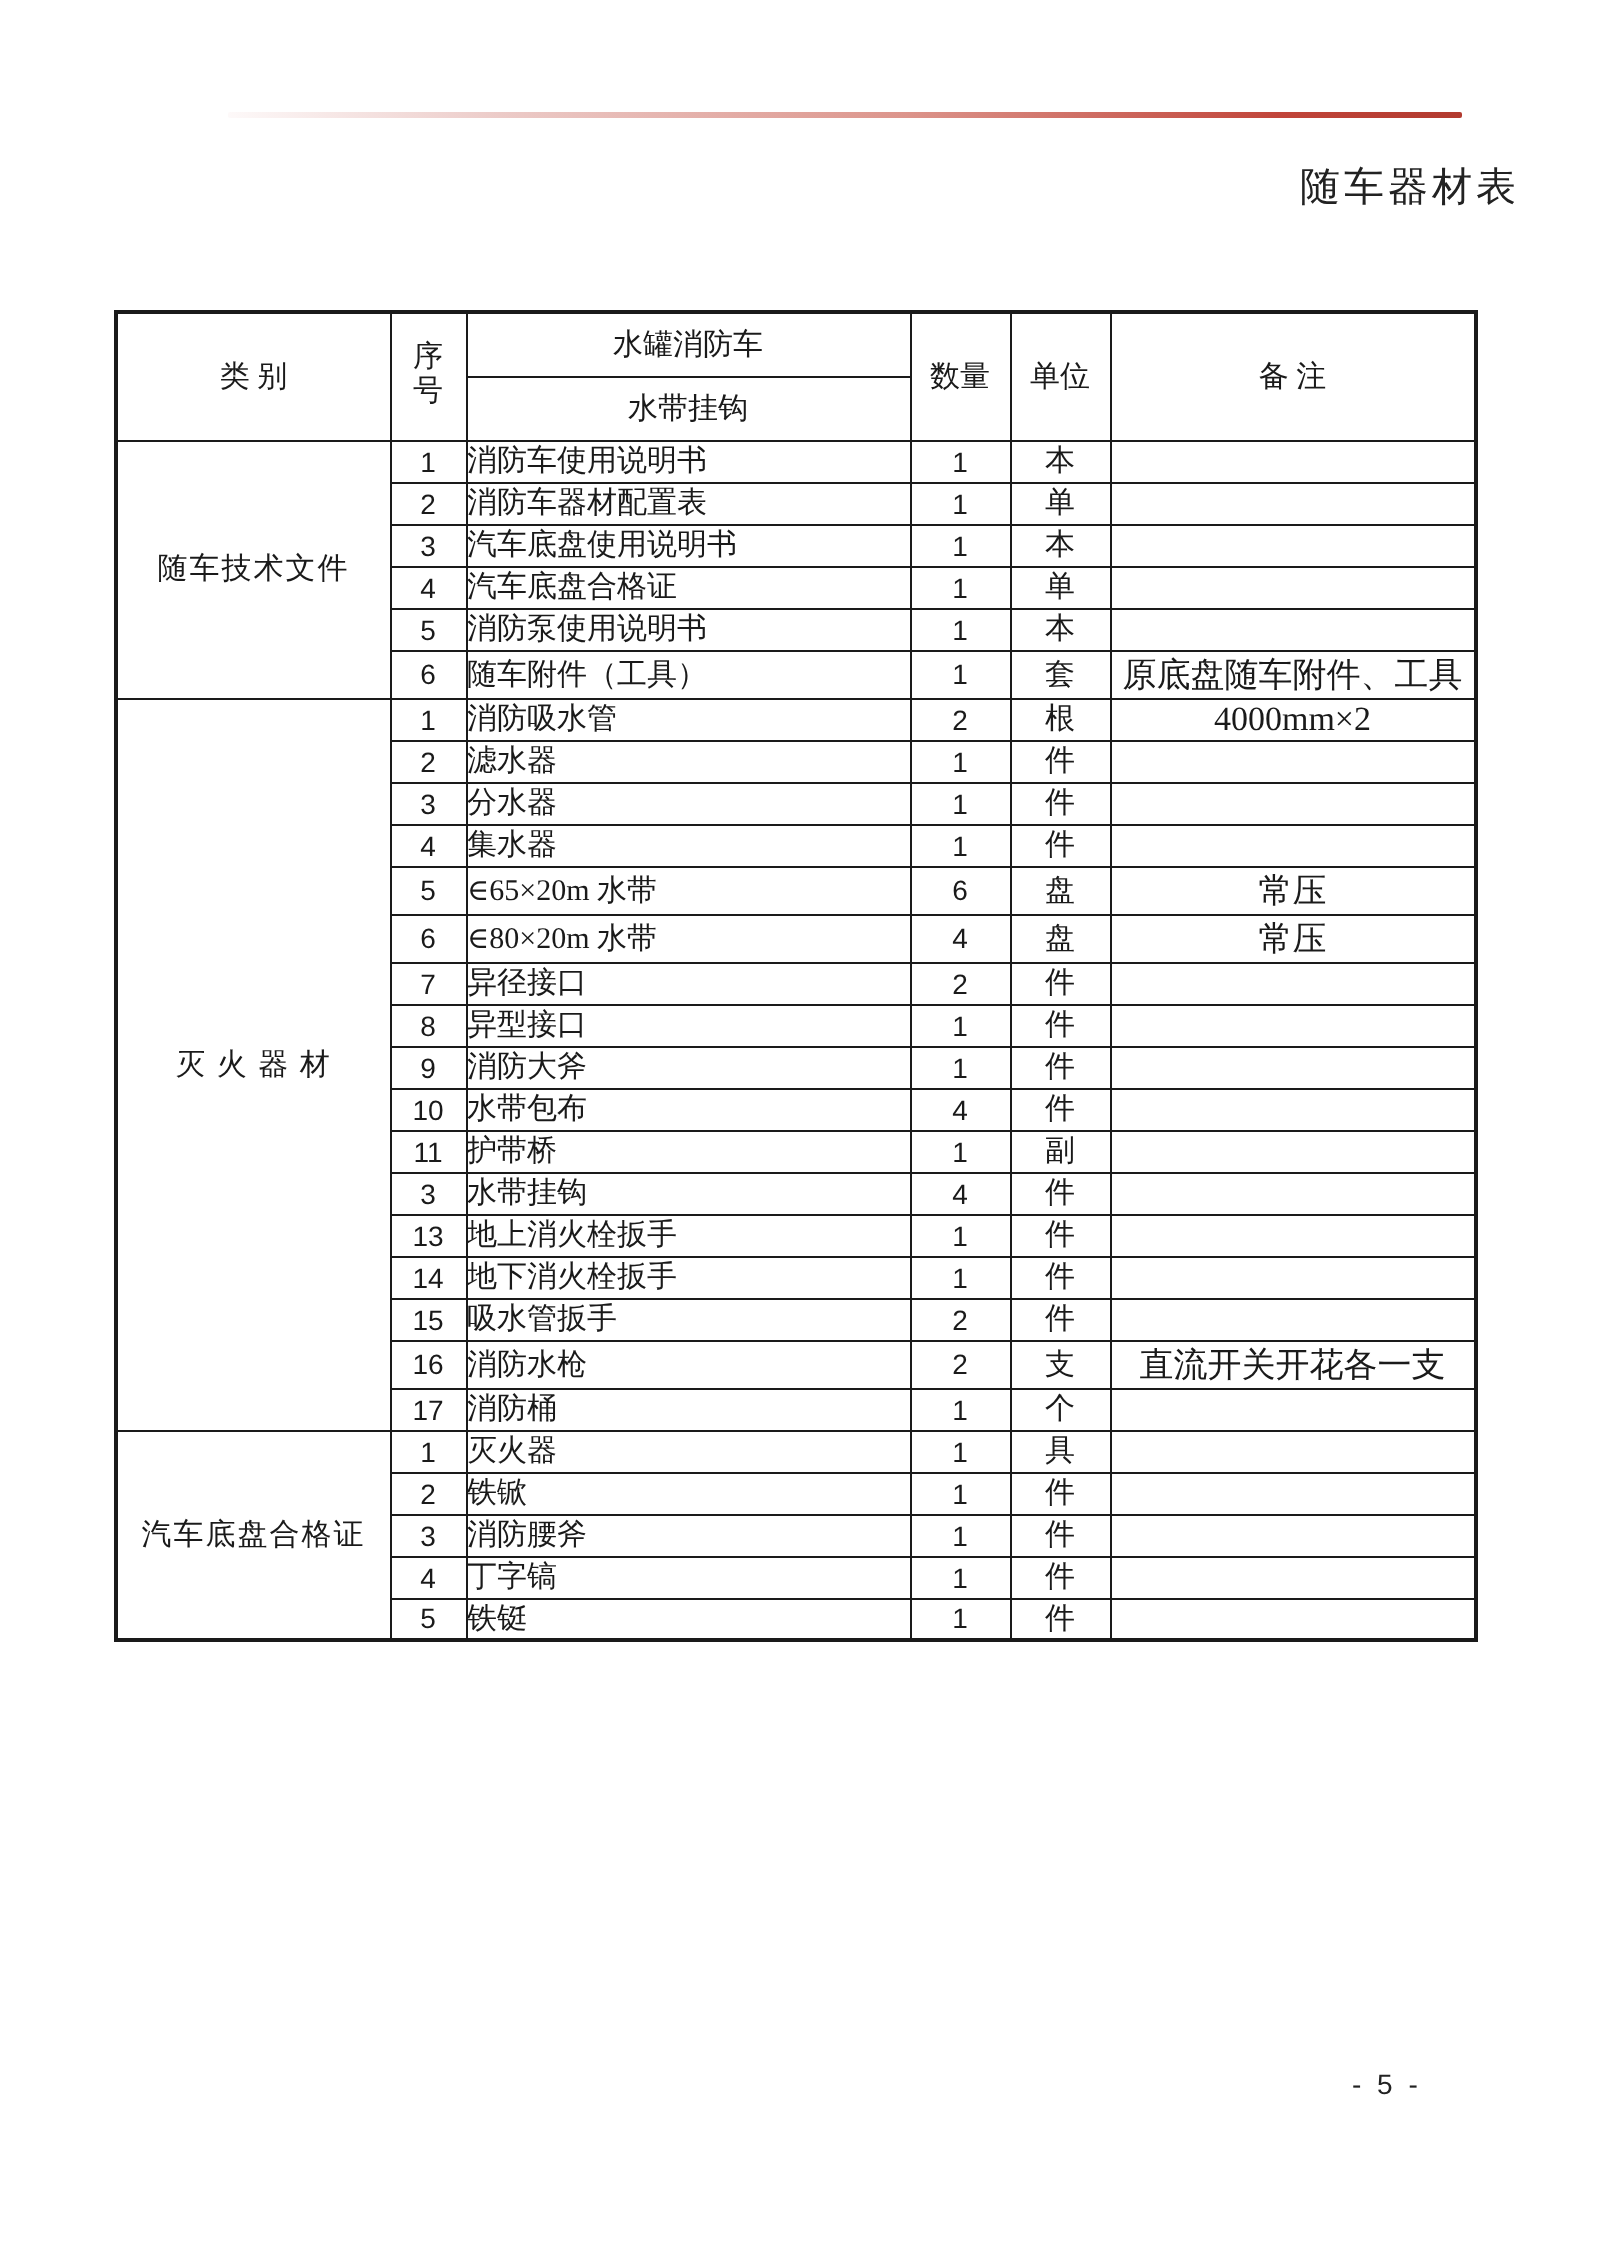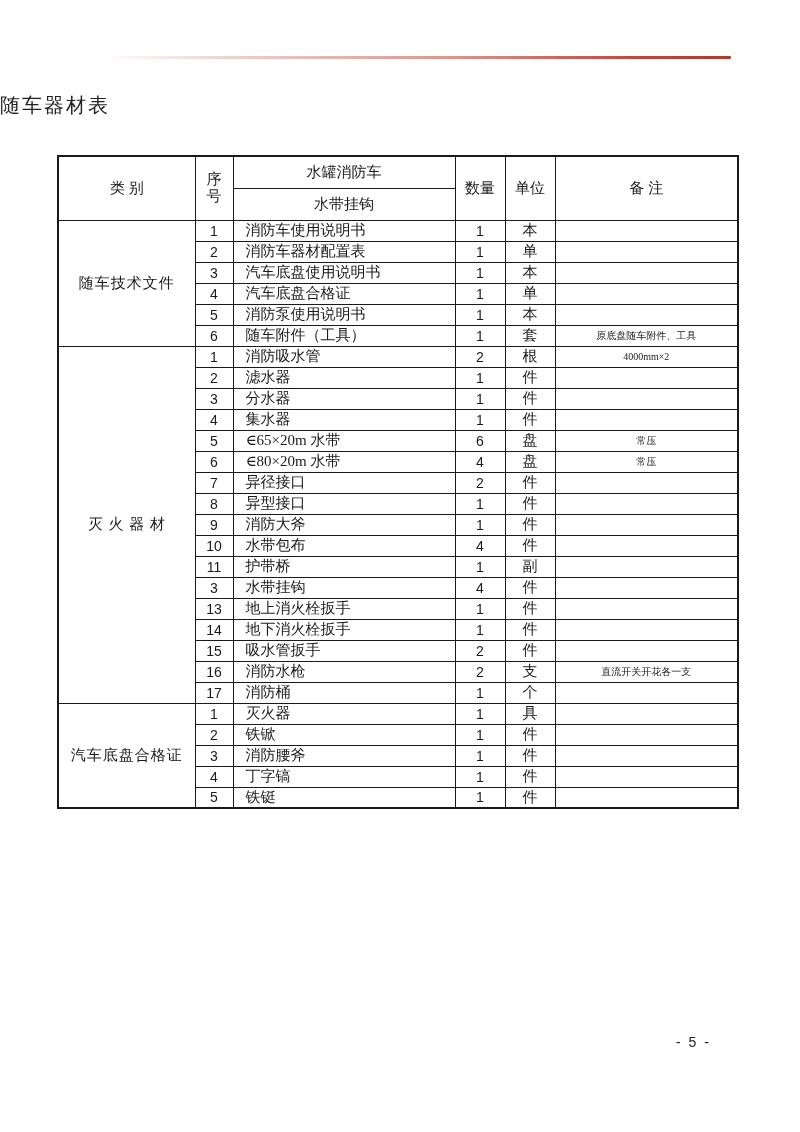--- a/index.html
+++ b/index.html
@@ -17,23 +17,23 @@
     background: linear-gradient(90deg,
       rgba(250,238,238,0.35) 0%,
       #eccbc8 22%,
       #dc948b 55%,
       #c1453a 85%,
       #b23a2f 100%);
     border-radius: 1px;
   }
   .doc-title {
     position: absolute;
-    top: 92px; left: 0;
+    top: 80px; left: 0;
     width: 760px;
-    text-align: left;
+    text-align: right;
     font-size: 20px;
     letter-spacing: 2px;
     color: #222;
   }
   .table-wrap {
     position: absolute;
     left: 57px; top: 155px;
   }
   table {
     border-collapse: collapse;
@@ -55,23 +55,23 @@
   td.cat {
     letter-spacing: 1px;
     font-size: 15px;
   }
   td.no, td.qty {
     font-family: "Liberation Sans", "DejaVu Sans", sans-serif;
     font-size: 14px;
   }
   td.name {
     text-align: left;
-    padding-left: 12px;
-  }
-  td.remark { font-size: 10px; }
+    padding-left: 0;
+  }
+  td.remark { font-size: 17px; }
   .page-number {
     position: absolute;
     left: 676px; top: 1034px;
     font-family: "Liberation Sans", "DejaVu Sans", sans-serif;
     font-size: 14px;
     letter-spacing: 2px;
     color: #222;
   }
 </style>
 </head>

